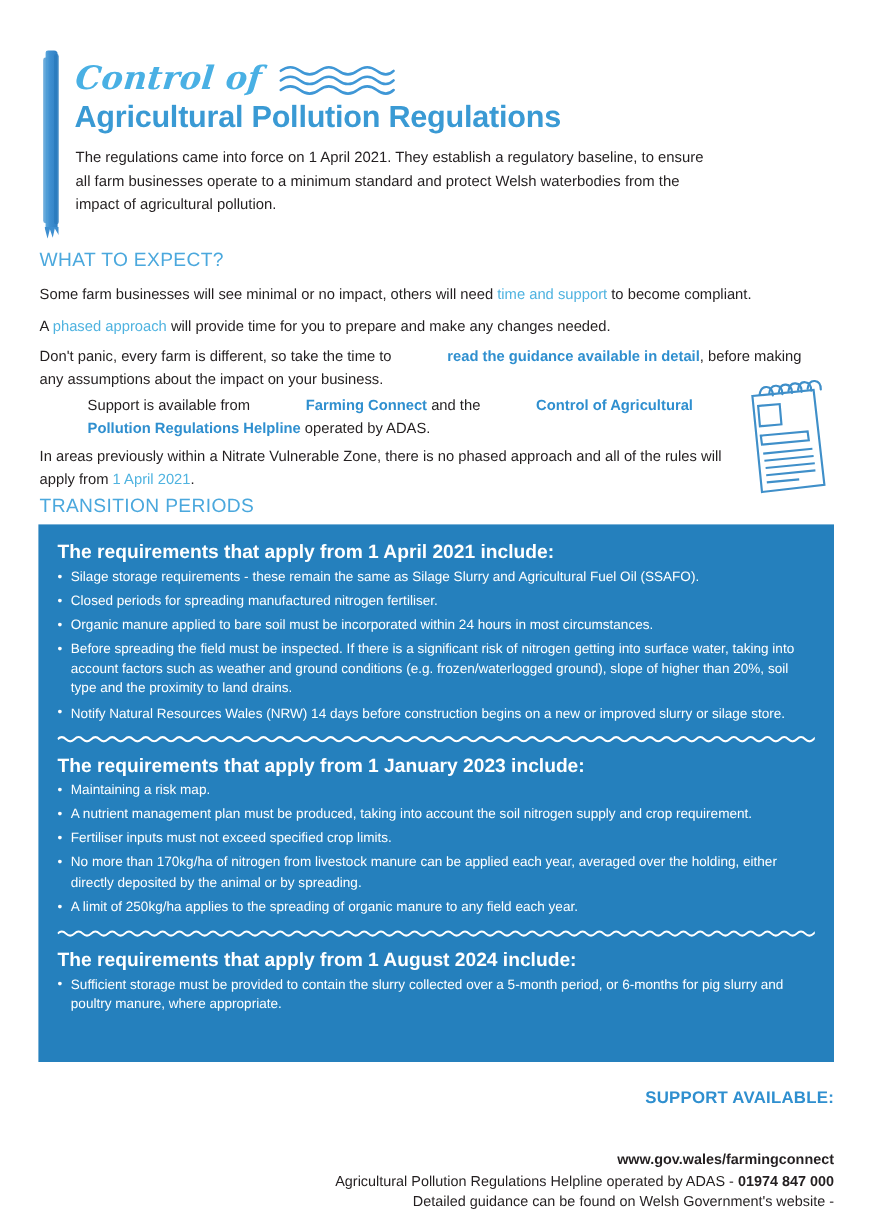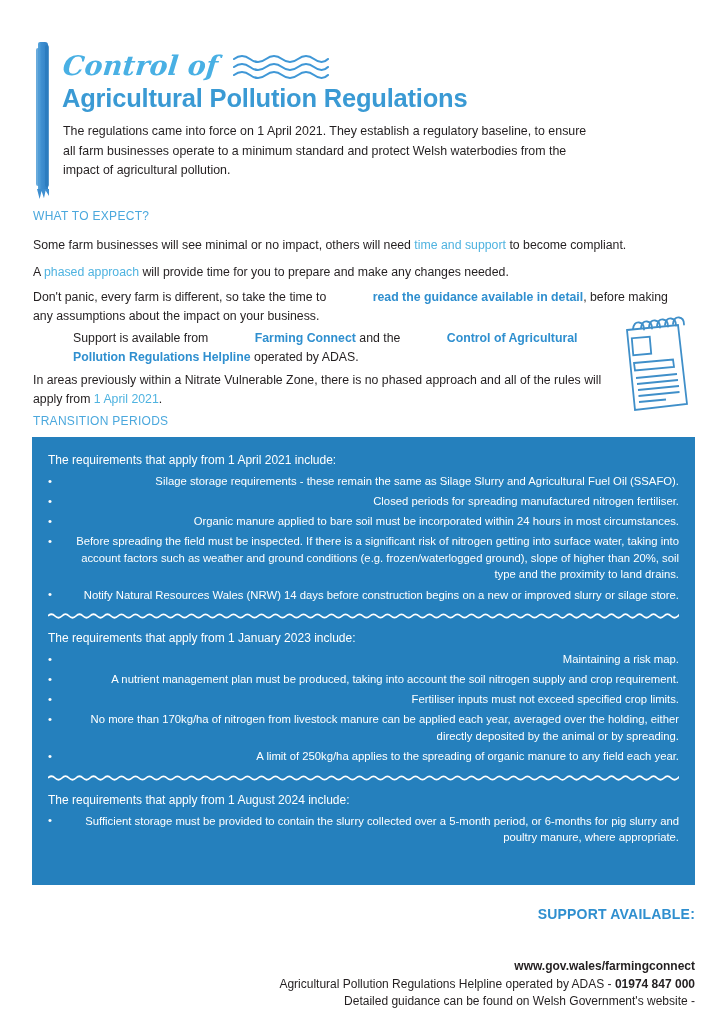--- a/index.html
+++ b/index.html
@@ -98,21 +98,21 @@
     top: 122px;
     width: 530px;
     font-size: 12.4px;
     line-height: 19.5px;
     color: #231f20;
   }
 
   
   .sec-head {
     position: absolute;
-    font-size: 12px;
+    font-size: 16px;
     font-weight: normal;
     color: #4ba8dd;
     letter-spacing: .3px;
   }
   #h-expect { left: 33px; top: 209px; }
   #h-transition { left: 33px; top: 414px; }
 
   
   .para {
     position: absolute;
@@ -151,30 +151,29 @@
     top: 437px;
     width: 663px;
     height: 448px;
     background: #2580bd;
     color: #ffffff;
     box-sizing: border-box;
     padding: 14px 16px 10px 16px;
   }
   .grp { margin-bottom: 2px; }
   .grp-title {
-    font-size: 12px;
-    font-weight: normal;
+    font-size: 16px;
+    font-weight: bold;
     line-height: 19px;
     margin-bottom: 3px;
   }
   ul.blist {
     list-style: none;
     margin: 0;
     padding: 0;
-    text-align: right;
   }
   ul.blist li {
     font-size: 11.3px;
     line-height: 16.6px;
     padding-left: 11px;
     position: relative;
     margin-bottom: 3.5px;
   }
   ul.blist li::before {
     content: "•";

